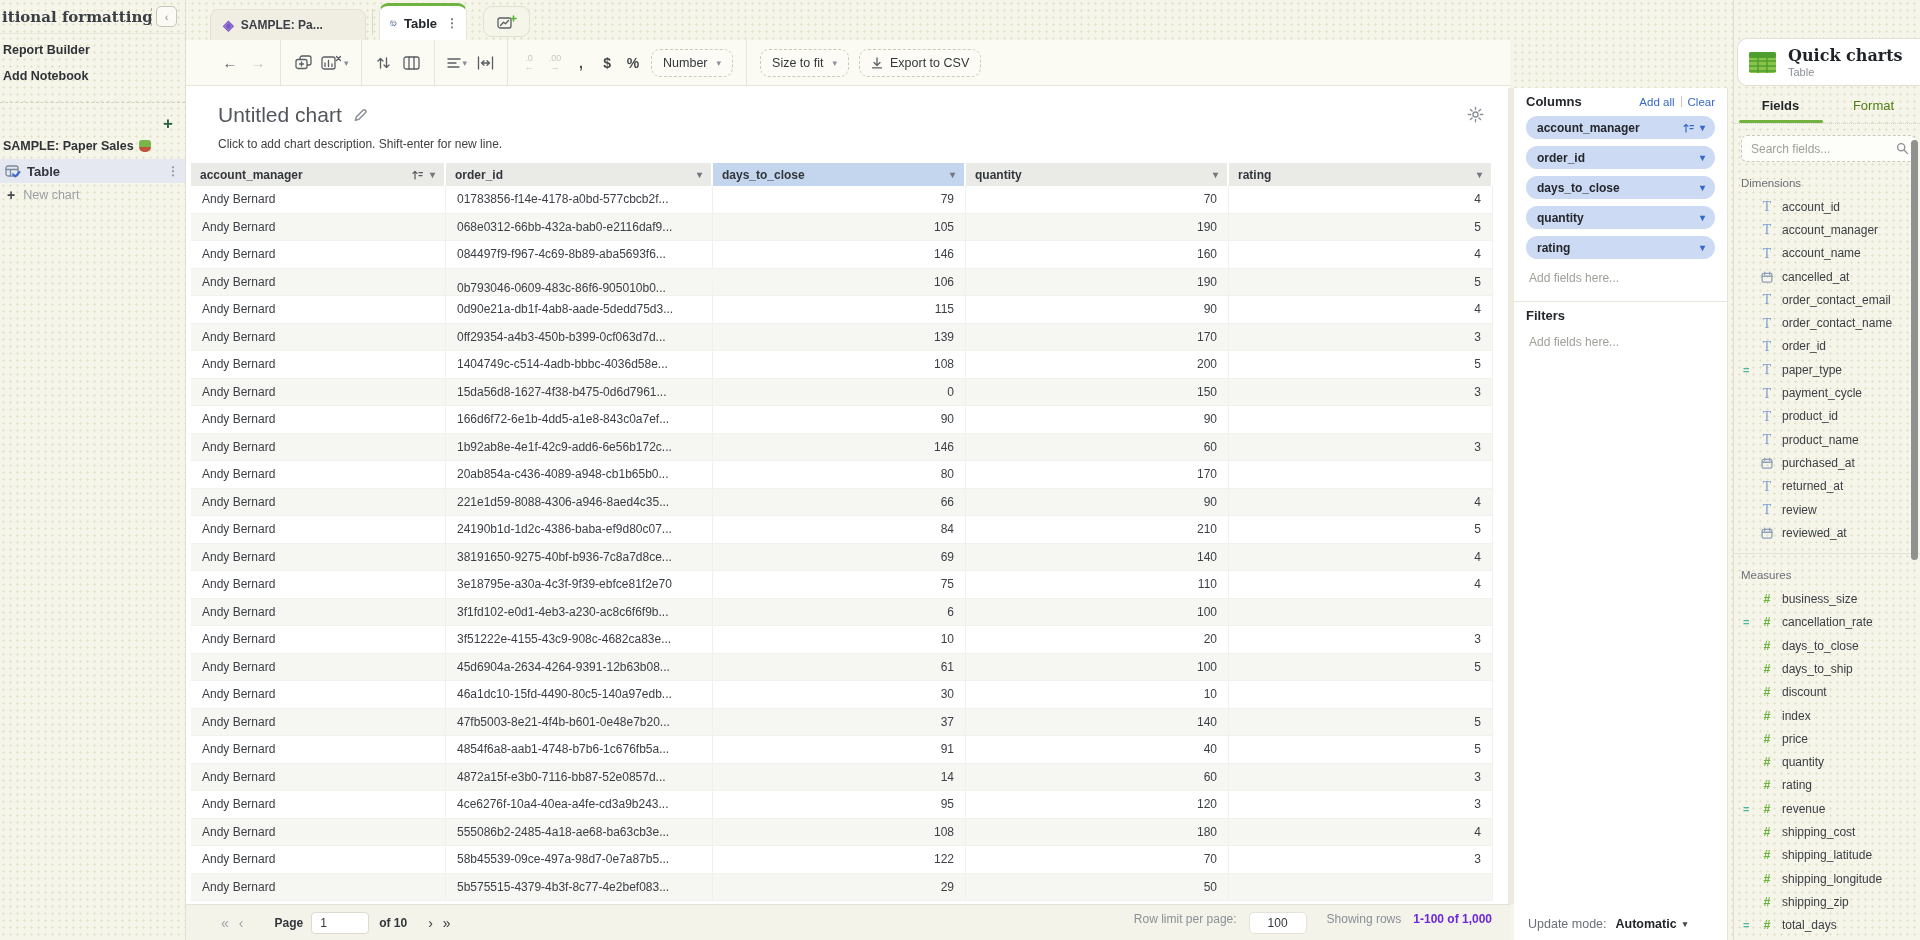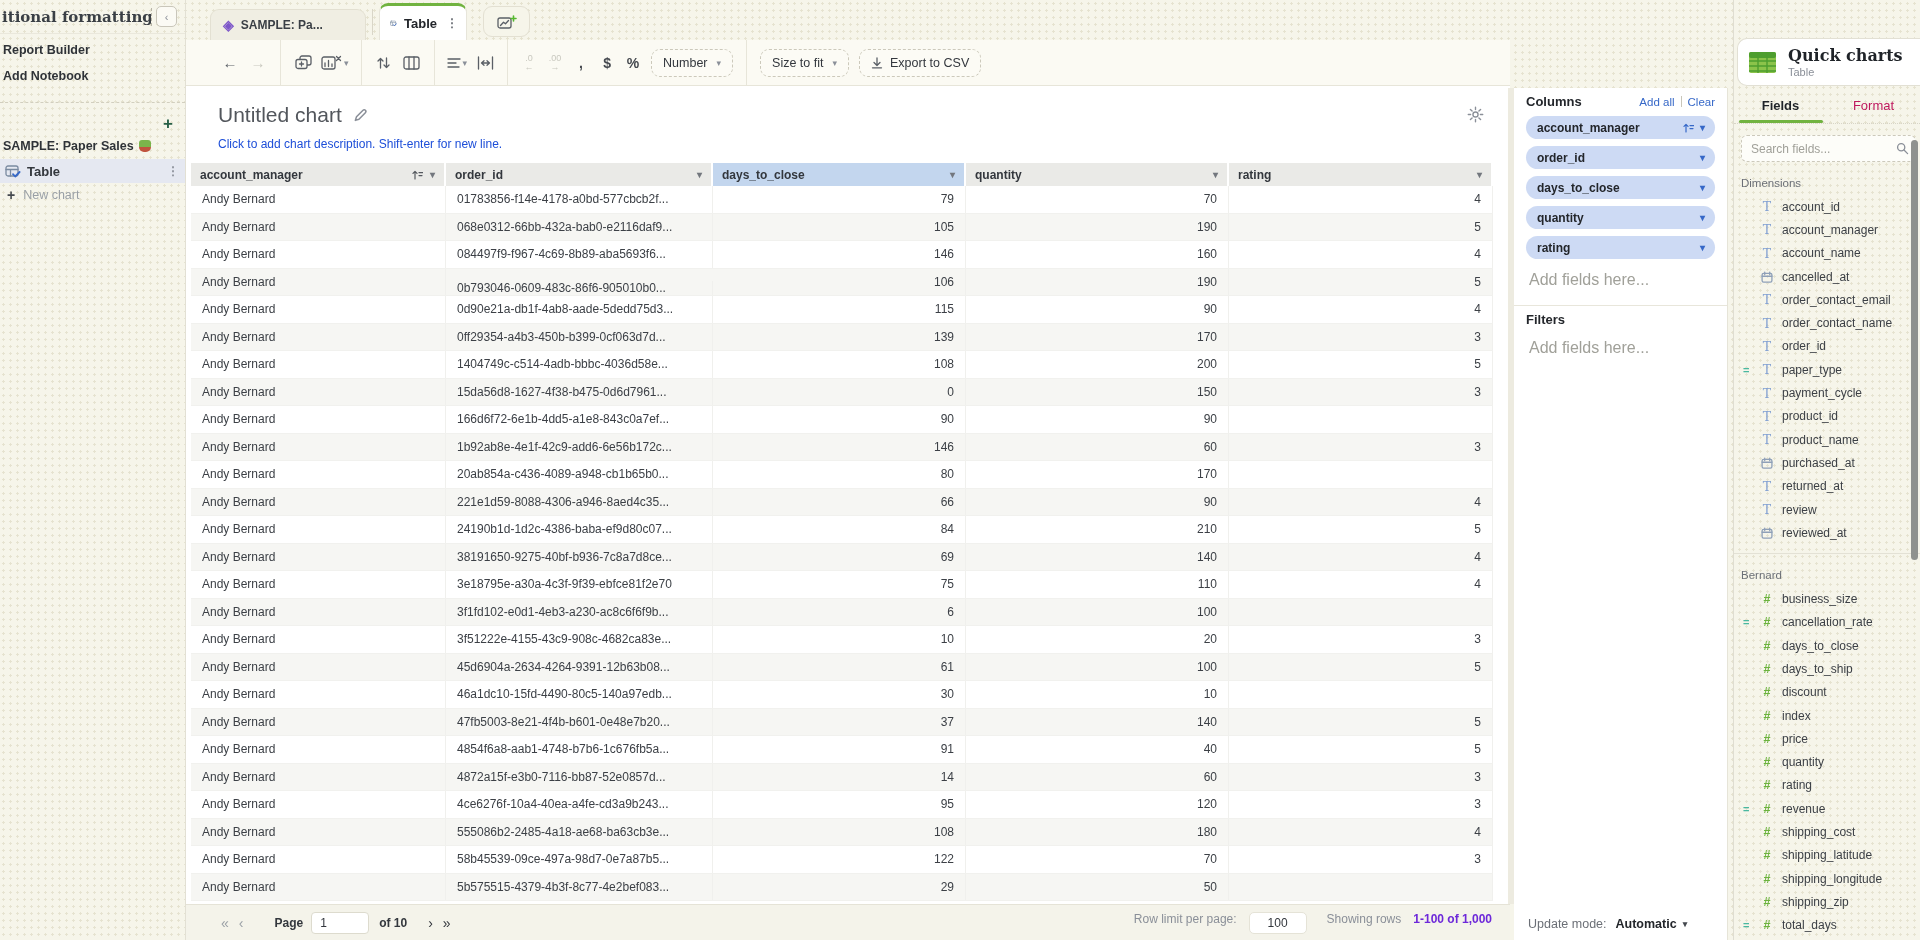--- a/index.html
+++ b/index.html
@@ -51,21 +51,21 @@
   .tb-ic { min-width:28px; display:flex; justify-content:center; align-items:center; font-size:15px; color:#5a5f66; cursor:pointer; padding:0 4px; }
   .tb-ic.dis { color:#c9c8bf; cursor:default; }
   .tb-sep { width:1px; height:45px; background:#e7e5d9; margin:0 8px; }
   .tb-caret { color:#8a8f98; font-size:9px; margin-left:2px; }
   .tb-dec { display:flex; flex-direction:column; align-items:center; font-size:9px; line-height:9px; color:#c9c8bf; min-width:26px; }
   .tb-sym { font-size:14px; font-weight:bold; color:#44484e; min-width:26px; text-align:center; cursor:pointer; }
   .tb-pill { border:1px dashed #ccc9bb; border-radius:9px; padding:6px 11px; font-size:12.5px; color:#33373d; display:flex; gap:7px; align-items:center; background:#fcfbf5; margin:0 5px; cursor:pointer; white-space:nowrap; }
 
   .content { position:absolute; top:86px; left:0; right:0; bottom:36px; background:#fff; }
   .chart-title { position:absolute; top:17px; left:32px; display:flex; align-items:center; gap:11px; font-size:21px; color:#52565c; }
-  .chart-desc { position:absolute; top:51px; left:32px; font-size:12px; color:#1d4ed8; }
+  .chart-desc { position:absolute; top:51px; left:32px; font-size:12px; color:#404040; }
   .gear { position:absolute; top:20px; right:26px; cursor:pointer; }
 
   .table-wrap { position:absolute; top:77px; left:5px; width:1302px; }
   .thead { display:flex; height:23px; }
   .th { background:#eaeae7; font-weight:bold; font-size:12px; color:#33373d; display:flex; align-items:center; padding:0 9px; border-right:2px solid #fff; cursor:pointer; }
   .th.hl { background:#c3d6ee; }
   .th .spacer { flex:1; }
   .th .caret { color:#73777e; font-size:10px; margin-left:7px; }
   .tr { display:flex; height:27.5px; border-bottom:1px solid #f1f1ee; }
   .tr.alt { background:#f6f6f3; }
@@ -89,34 +89,34 @@
   #columns-panel { position:absolute; left:1514px; top:88px; width:214px; height:852px; background:#fff; border-right:1px solid #e6e4d8; }
   .cp-pad { padding:6px 12px 0 12px; }
   .cp-head { display:flex; align-items:center; }
   .cp-title { font-weight:bold; font-size:13px; color:#23262b; }
   .cp-links { margin-left:auto; display:flex; align-items:center; gap:6px; font-size:11.5px; color:#3668c8; }
   .cp-links .vr { width:1px; height:11px; background:#c9c6ba; }
   .cp-links span { cursor:pointer; }
   .pill { height:23px; background:#cddaf4; border-radius:12px; display:flex; align-items:center; padding:0 10px 0 11px; margin-top:7px; font-size:12px; font-weight:bold; color:#23262b; cursor:pointer; }
   .pill .spacer { flex:1; }
   .pill .caret { color:#3668c8; font-size:10px; margin-left:6px; }
-  .cp-placeholder { color:#a0a099; font-size:16px; padding:12px 2px 16px 3px; }
+  .cp-placeholder { color:#a0a099; font-size:12px; padding:12px 2px 16px 3px; }
   .cp-divider { border-top:1px solid #e8e6db; }
   .cp-footer { position:absolute; bottom:9px; left:14px; right:8px; display:flex; align-items:center; gap:9px; font-size:12.5px; }
   .cp-footer .lbl { color:#6b6f76; }
   .cp-footer .val { color:#23262b; font-weight:bold; display:flex; align-items:center; gap:6px; cursor:pointer; }
   .cp-footer .caret { font-size:9px; color:#44484e; }
 
   
   #quick-panel { position:absolute; left:1733px; top:0; width:187px; height:940px; border-left:1px solid #dfddd1; overflow:hidden; }
   .qc-card { margin:38px 0 0 3px; background:#fff; border:1px solid #e2e0d4; border-right:none; border-radius:10px 0 0 10px; padding:7px 4px 7px 10px; display:flex; align-items:center; gap:10px; height:48px; }
   .qc-name { font-family:"DejaVu Serif", serif; font-weight:bold; font-size:16px; color:#1f2328; line-height:18px; }
   .qc-sub { font-size:11px; color:#8a8f98; margin-top:1px; }
   .qc-tabs { display:flex; margin-top:12px; border-bottom:1px dotted #d8d5c7; }
-  .qc-tab { flex:1; text-align:center; font-size:13px; color:#be185d; padding-bottom:0; cursor:pointer; }
+  .qc-tab { flex:1; text-align:center; font-size:13px; color:#4d7c0f; padding-bottom:0; cursor:pointer; }
   .qc-tab .ul { height:3px; border-radius:2px; margin:7px auto 0; width:84px; }
   .qc-tab.active { font-weight:bold; color:#1f2328; }
   .qc-tab.active .ul { background:#71b340; }
   .qc-search { margin:11px 4px 0 7px; height:27px; background:#fdfdf9; border:1px dashed #ccc9bb; border-radius:6px; display:flex; align-items:center; padding:0 6px 0 9px; }
   .qc-search input { border:none; outline:none; background:transparent; font-size:12px; color:#6b6f76; width:120px; font-family:"Liberation Sans",sans-serif; }
   .qc-search input::placeholder { color:#a0a099; }
   .qc-sec-title { margin:15px 0 6px 7px; font-size:11.5px; color:#6b6f76; }
   .qc-item { display:flex; align-items:center; height:23.3px; padding-left:26px; position:relative; font-size:12px; color:#3c4046; cursor:pointer; }
   .qc-item .derived { position:absolute; left:9px; color:#49b8a0; font-weight:bold; font-size:11px; }
   .qc-item .t-ic { width:14px; text-align:center; font-family:"DejaVu Serif",serif; font-size:12.5px; color:#7f9ed2; margin-right:8px; }
@@ -672,21 +672,21 @@
         <span class="d-ic">
           <svg width="12" height="12" viewBox="0 0 11 11">
             <rect x="1" y="2.2" width="9" height="8" rx="1.4" fill="none" stroke="#8fa0b8" stroke-width="1.2"></rect>
             <path d="M1 4.8h9 M3.4 1v2.2 M8 1v2.2" fill="none" stroke="#8fa0b8" stroke-width="1.2" stroke-linecap="round"></path>
           </svg>
         </span>
         <span>reviewed_at</span>
       </div>
     </div>
   <div class="qc-sec-divider"></div>
-  <div class="qc-sec-title">Bernard</div>
+  <div class="qc-sec-title">Measures</div>
   <div id="measures-list">
       <div class="qc-item">
         <span class="m-ic">#</span>
         <span>business_size</span>
       </div>
       <div class="qc-item">
         <span class="derived">=</span>
         <span class="m-ic">#</span>
         <span>cancellation_rate</span>
       </div>

